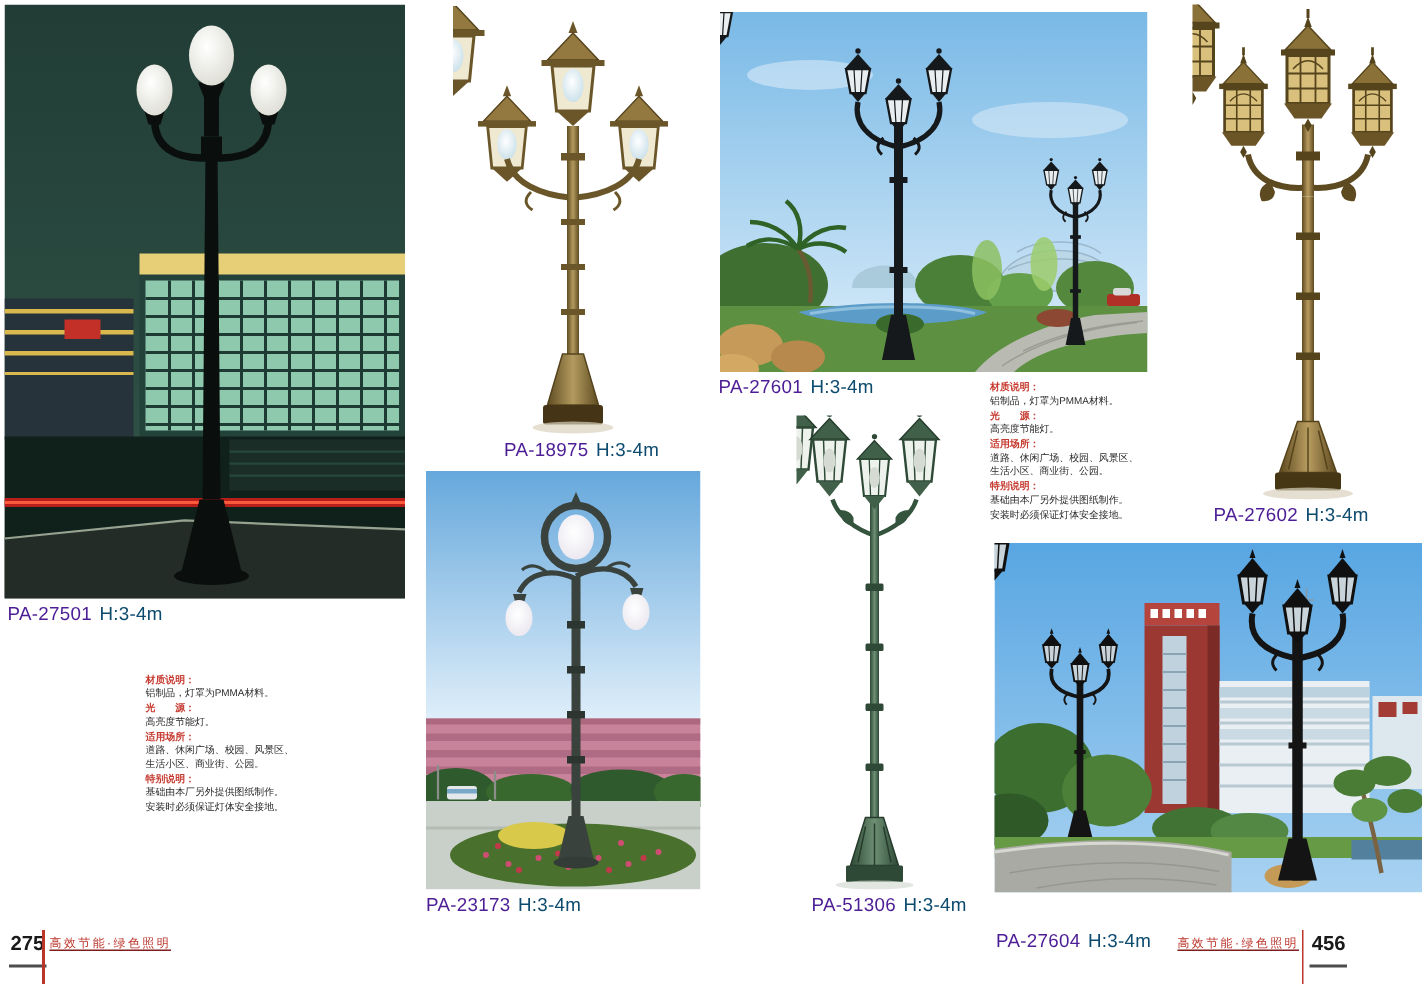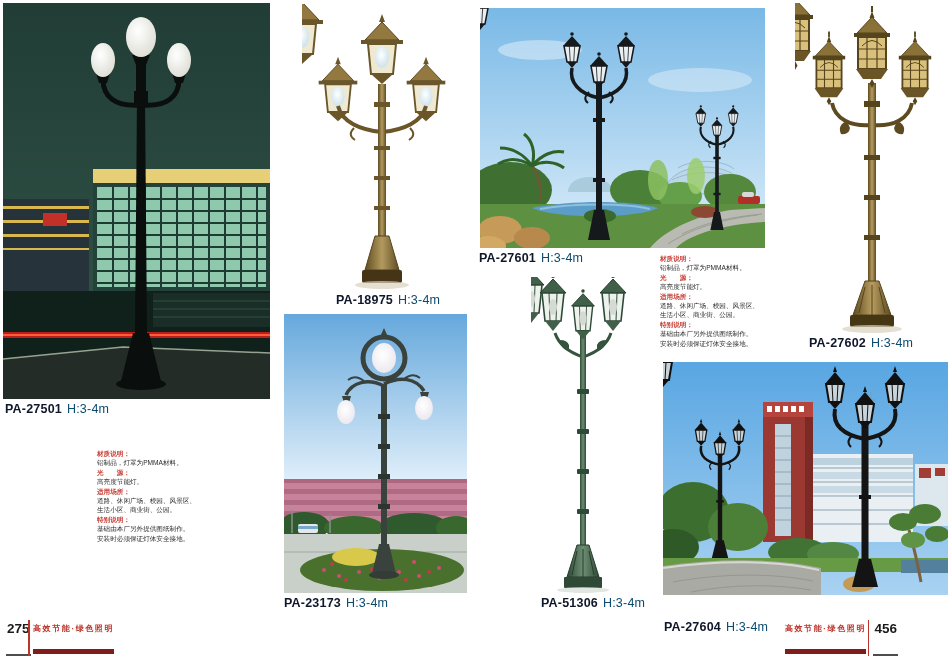--- a/index.html
+++ b/index.html
@@ -1,30 +1,30 @@
 <!DOCTYPE html>
 <html><head>
 <meta charset="utf-8">
 <style>
   html,body{margin:0;padding:0}
   body{width:950px;height:656px;position:relative;background:#fff;overflow:hidden;
        font-family:"Liberation Sans","DejaVu Sans",sans-serif;}
   figure{margin:0;position:absolute;line-height:0}
   figure svg{display:block}
   .plabel{position:absolute;white-space:nowrap;font-size:12.5px;letter-spacing:.2px;line-height:15px}
-  .pcode{color:#0f172a;font-weight:bold}
+  .pcode{color:#4c1d95;font-weight:normal}
   .psize{color:#0c4a6e;font-weight:500;margin-left:5px}
   .info{position:absolute;width:112px;font-size:6.6px;line-height:9.4px;color:#2a2a2a;white-space:nowrap}
   .info .ih{color:#c63a30;font-weight:bold}
   .footer{position:absolute;top:620px;height:36px}
   .pnum{position:absolute;font-size:13.5px;font-weight:bold;color:#1a1a1a;
-        border-bottom:2px solid #4d4d4d;padding:0 1px 18px 1px;line-height:15px}
+        border-bottom:2px solid #4d4d4d;padding:0 1px 7px 1px;line-height:15px}
   .frule{position:absolute;top:0;width:1.5px;height:36px;background:#bb352b}
-  .slogan{position:absolute;font-size:8px;font-weight:bold;color:#bb352b;letter-spacing:1.6px;
-          border-bottom:5px solid #7f1d1d;padding-bottom:16px;white-space:nowrap;line-height:9px}
+  .slogan{position:absolute;font-size:8px;font-weight:normal;color:#bb352b;letter-spacing:1.6px;
+          border-bottom:1px solid #7f1d1d;padding-bottom:0;white-space:nowrap;line-height:9px}
 </style>
 </head>
 <body>
 
 <figure style="left:3px;top:3px">
 <svg viewBox="0 0 267 396" width="267" height="396">
   <defs>
     <linearGradient id="s1sky" x1="0" y1="0" x2="0" y2="1">
       <stop offset="0" stop-color="#213d36"></stop>
           <stop offset="1" stop-color="#335649"></stop>

